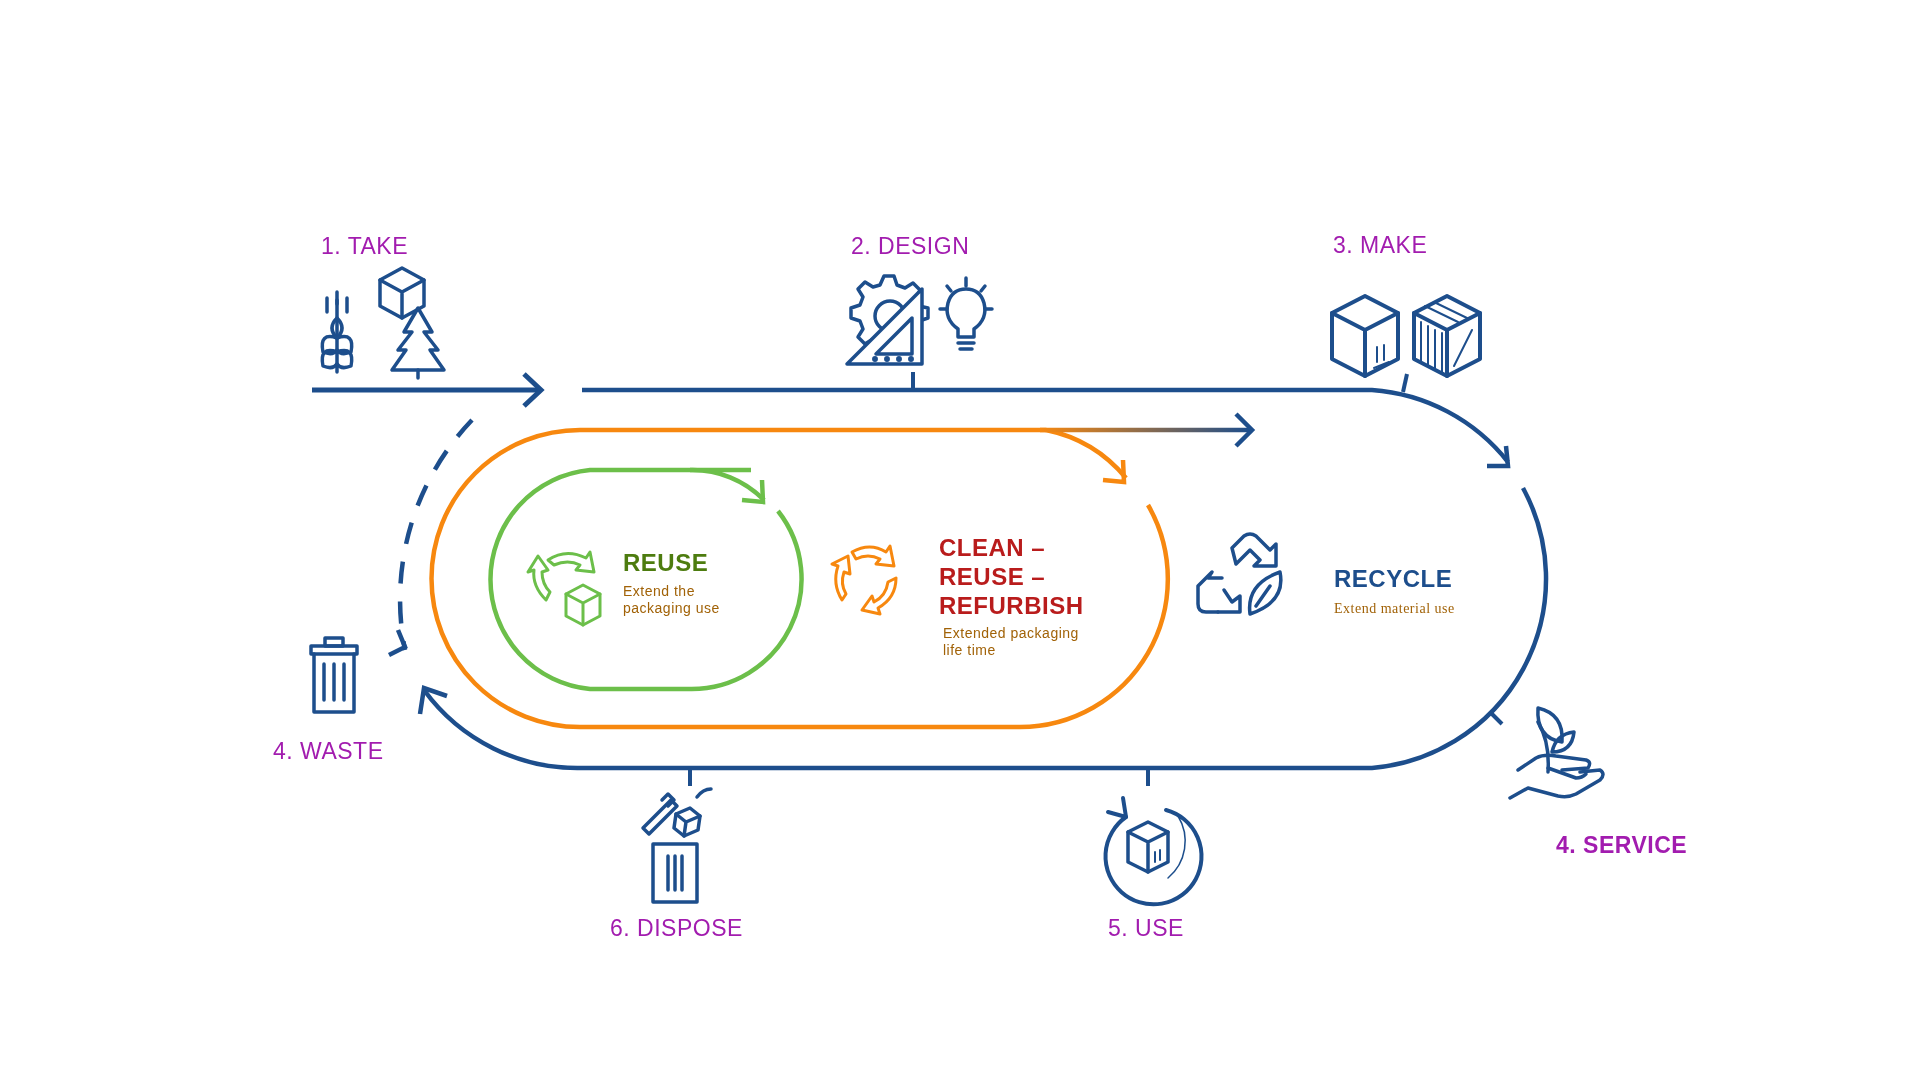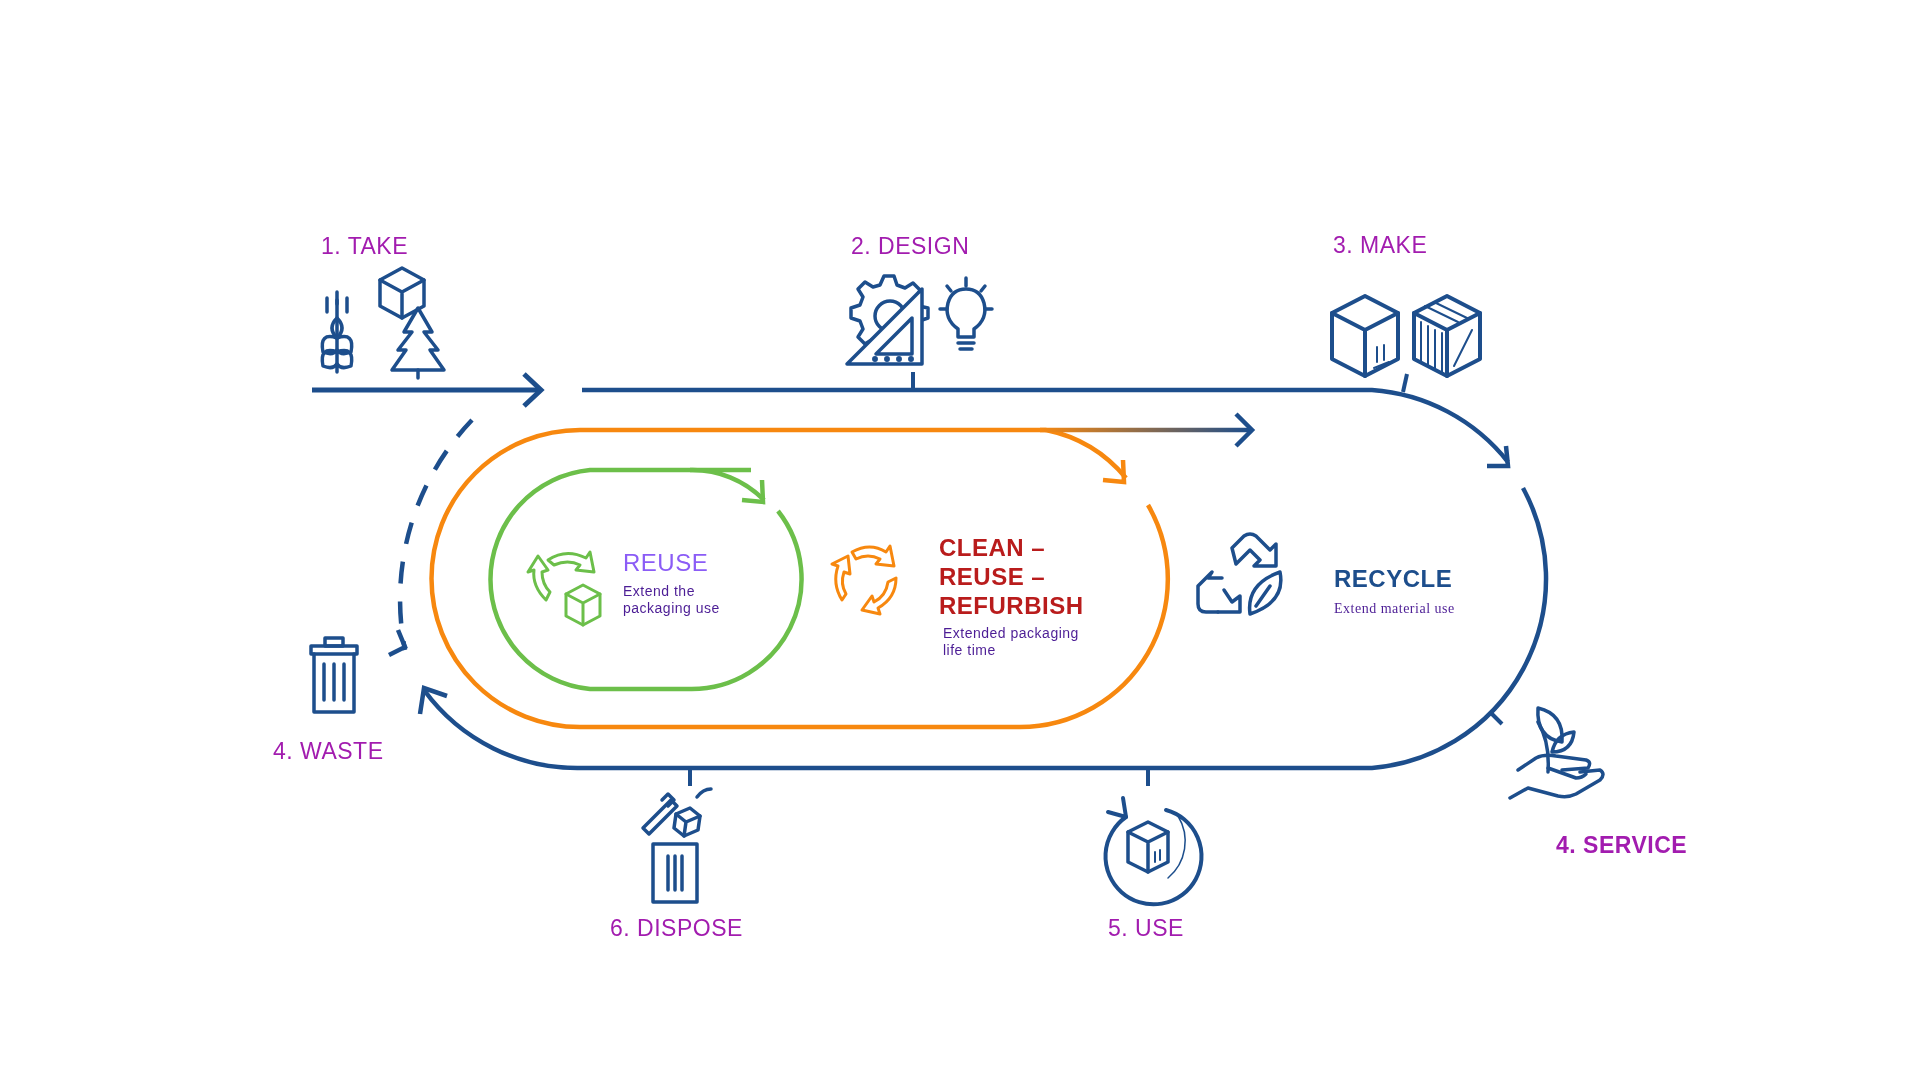--- a/index.html
+++ b/index.html
@@ -1,23 +1,23 @@
 <!DOCTYPE html>
 <html><head>
 <meta charset="utf-8">
 <style>
   html, body { margin: 0; padding: 0; background: #ffffff; }
   body { width: 1921px; height: 1081px; overflow: hidden; position: relative; font-family: "Liberation Sans", "DejaVu Sans", sans-serif; }
   #diagram { position: absolute; left: 0; top: 0; width: 1921px; height: 1081px; }
   .lbl { position: absolute; font-family: "Liberation Sans", "DejaVu Sans", sans-serif; letter-spacing: 0.5px; }
   .step { color: #a21caf; font-size: 23px; white-space: nowrap; }
-  .title-green { color: #8b5cf6; font-size: 24px; font-weight: normal; letter-spacing: 0.5px; }
+  .title-green { color: #4d7c0f; font-size: 24px; font-weight: bold; letter-spacing: 0.5px; }
   .title-orange { color: #b91c1c; font-size: 24px; font-weight: bold; line-height: 29px; letter-spacing: 0.5px; }
   .title-blue { color: #1d4e8c; font-size: 24px; font-weight: bold; letter-spacing: 0.5px; }
-  .desc { color: #4c1d95; font-size: 14px; line-height: 17px; }
+  .desc { color: #a16207; font-size: 14px; line-height: 17px; }
   svg .blue { stroke: #1d4e8c; }
   svg .orange { stroke: #f7880f; }
   svg .green { stroke: #6cbf4a; }
 </style>
 </head>
 <body>
 
 <svg id="diagram" viewBox="0 0 1921 1081" xmlns="http://www.w3.org/2000/svg">
   <defs>
     <linearGradient id="orangeToBlue" x1="1040" y1="0" x2="1250" y2="0" gradientUnits="userSpaceOnUse">

